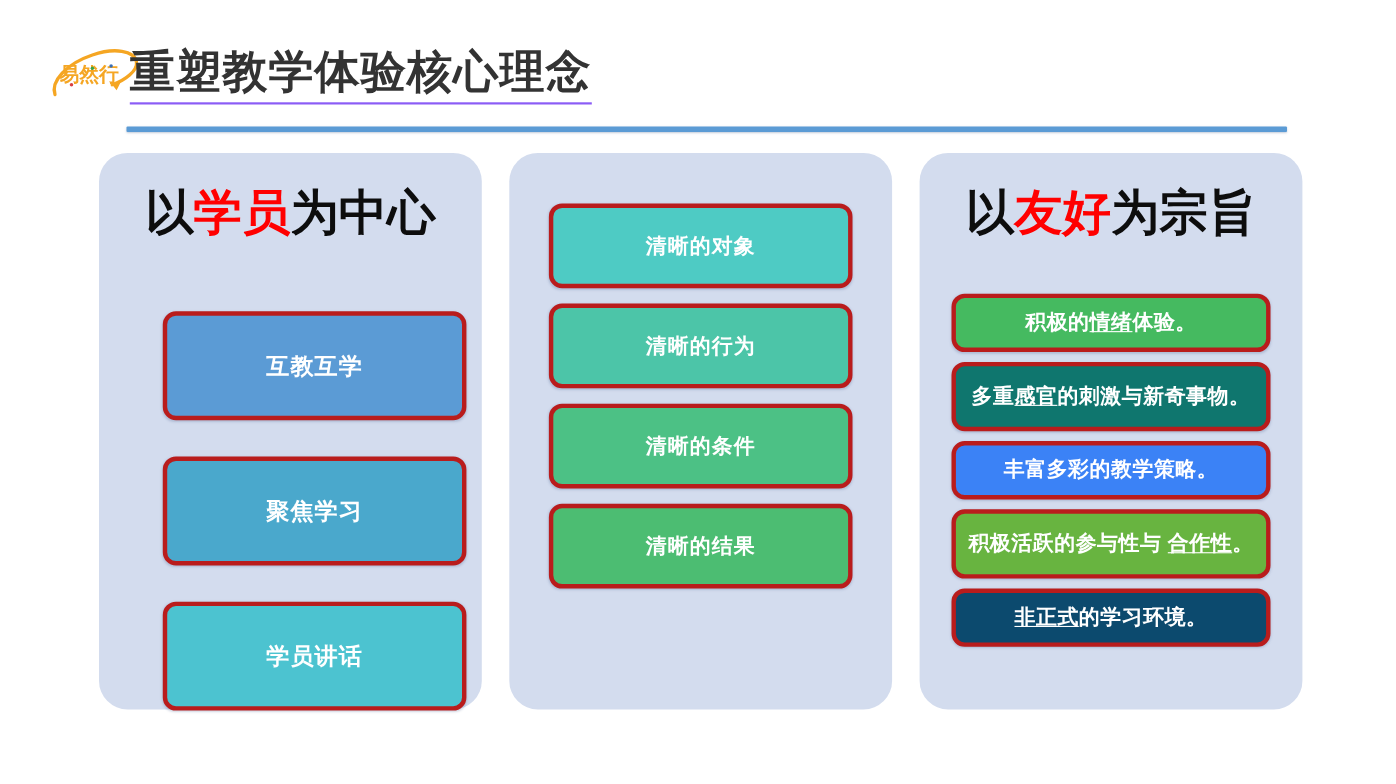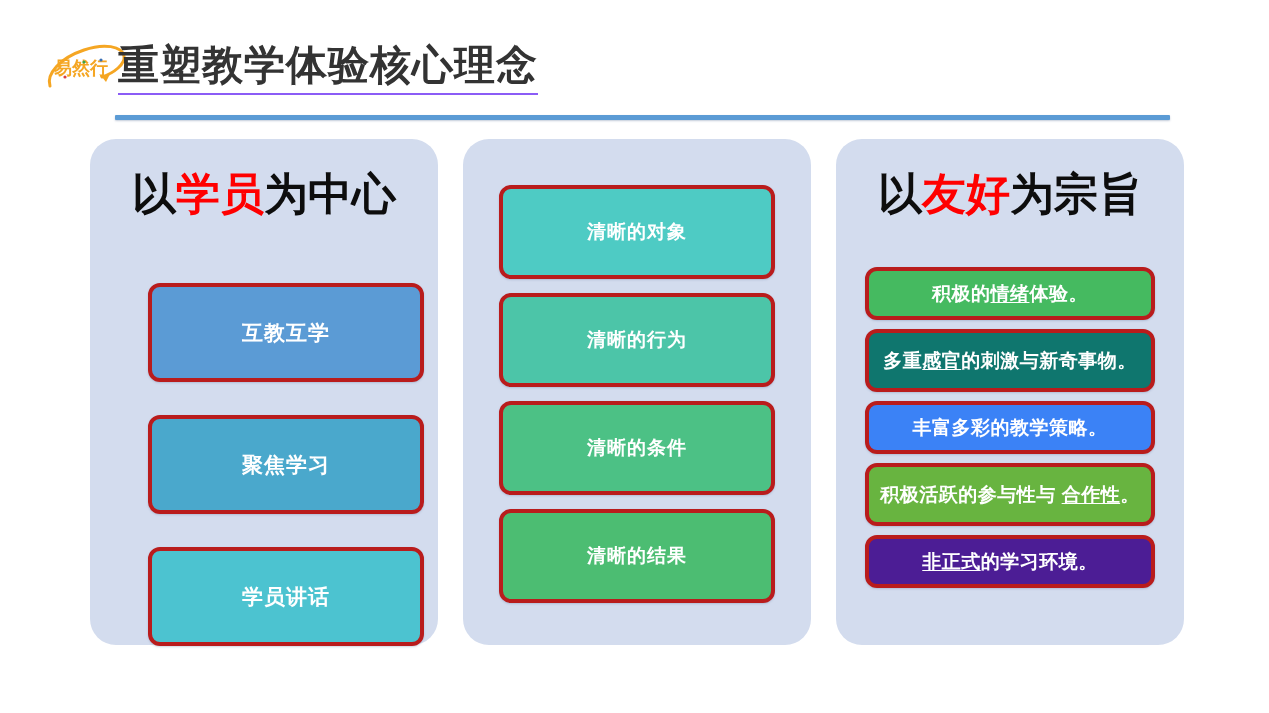--- a/index.html
+++ b/index.html
@@ -126,21 +126,21 @@
     width: 276px;
     height: 99px;
     font-size: 21px;
     letter-spacing: 1px;
   }
 
   
   .col-2 .cards { gap: 14px; margin-top: 22px; }
   .col-2 .card {
     width: 276px;
-    height: 94px;
+    height: 77px;
     font-size: 19px;
     letter-spacing: 1px;
   }
 
   
   .col-3 .cards { gap: 9px; margin-top: 10px; }
   .col-3 .card {
     width: 290px;
     font-size: 19px;
     letter-spacing: 0.5px;
@@ -224,21 +224,21 @@
         </div>
 
         <div class="card h1line" style="background:#3b82f6">
           <span><span>丰富多彩的教学策略。</span><span class="u"></span><span></span></span>
         </div>
 
         <div class="card h2line" style="background:#68b440">
           <span><span>积极活跃的参与性与 </span><span class="u">合作性</span><span>。</span></span>
         </div>
 
-        <div class="card h1line" style="background:#4c1d95">
+        <div class="card h1line" style="background:#0c4a6e">
           <span><span></span><span class="u">非正式</span><span>的学习环境。</span></span>
         </div>
 
       </div>
     </div>
 
   </div>
 </div>
 
 </body></html>

